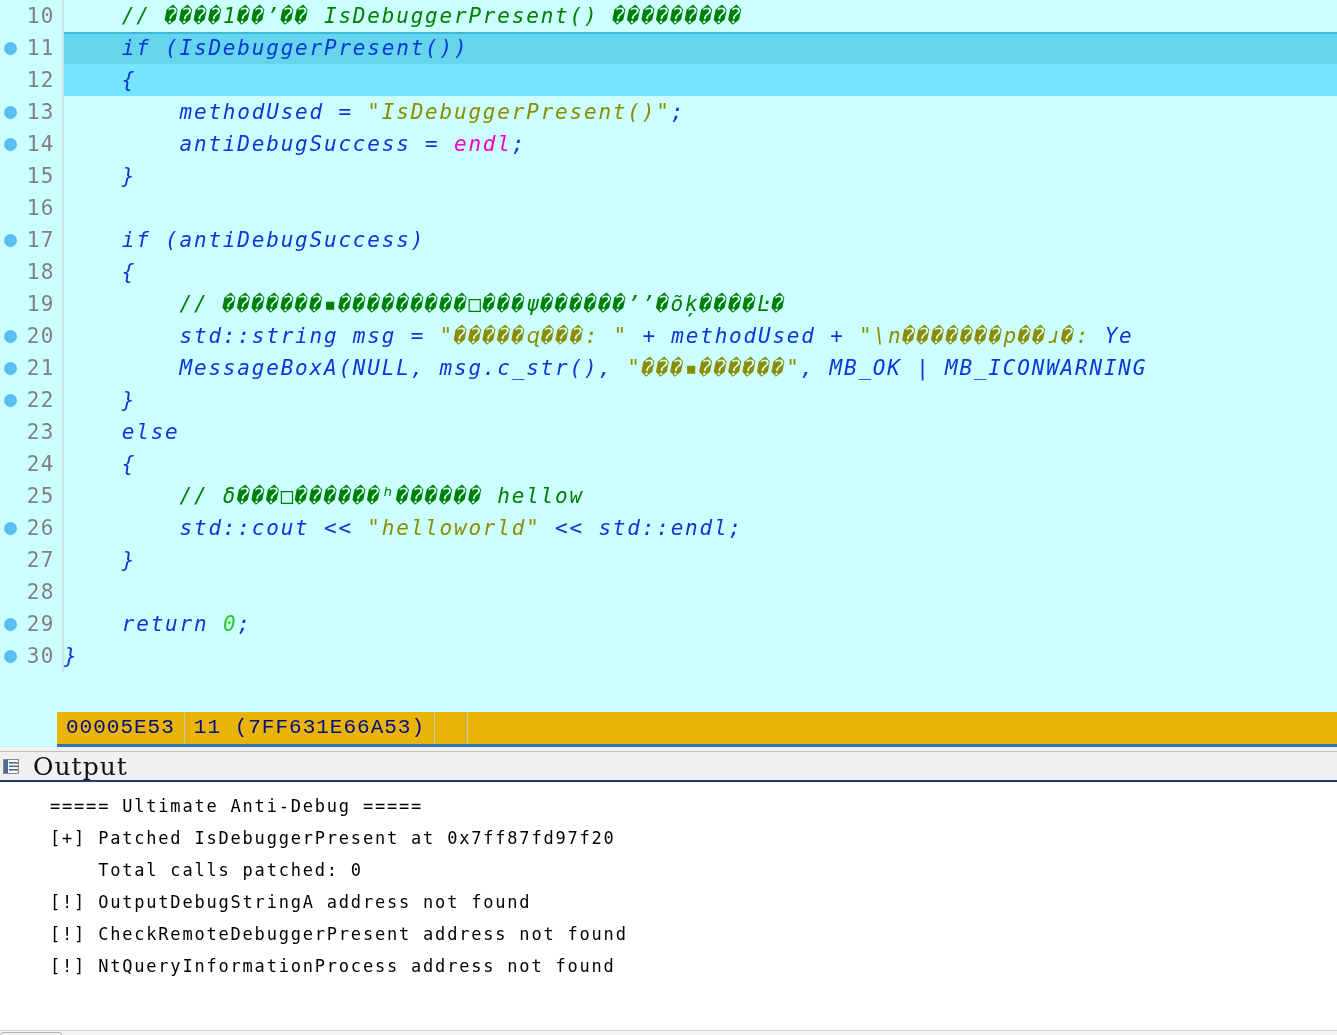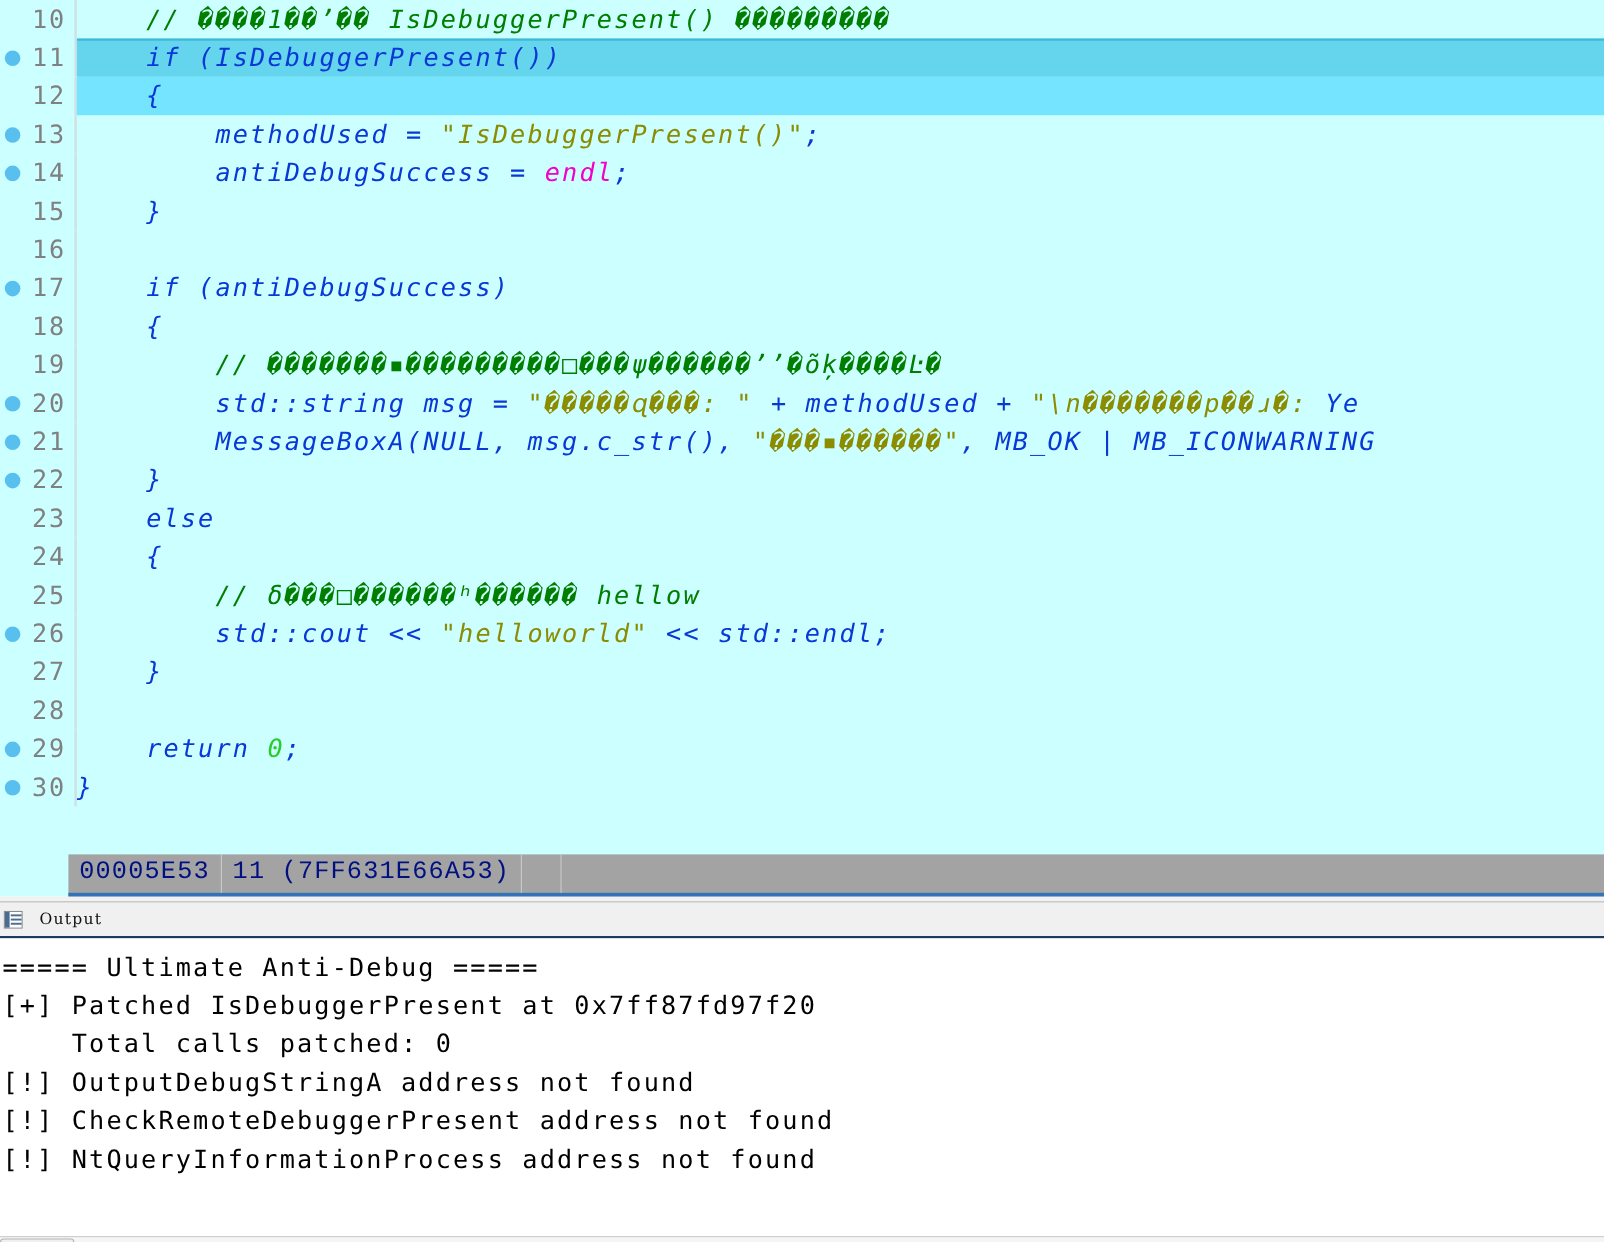--- a/index.html
+++ b/index.html
@@ -32,48 +32,48 @@
   .code-row.hl-current .code-cell{background:var(--hl-current);box-shadow:inset 0 2px 0 rgba(20,150,195,.45);}
   .code-row.hl-next .code-cell{background:var(--hl-next);}
   .seg-code{color:var(--code-blue);}
   .seg-comment{color:var(--comment-green);}
   .seg-string{color:var(--string-olive);}
   .seg-bool{color:var(--bool-magenta);}
   .seg-number{color:var(--number-green);}
   
   .status-row{
     position:absolute;left:57px;right:0;top:712px;height:32px;
-    background:#a3a3a3;border-bottom:3px solid var(--status-border-blue);
+    background:#eab308;border-bottom:3px solid var(--status-border-blue);
     display:flex;align-items:center;
     font-family:"Liberation Mono","DejaVu Sans Mono",monospace;
     font-size:21px;color:var(--status-navy);letter-spacing:1px;
   }
   .status-cell{height:100%;line-height:31px;padding:0 9px;border-right:1px solid #c3c9c9;white-space:pre;}
   .status-cell.c1{flex:0 0 auto;min-width:108px;}
   .status-cell.c2{flex:0 0 auto;min-width:216px;}
   .status-cell.c3{flex:0 0 14px;}
   .status-cell.c4{flex:1;border-right:none;}
   
   .panel-gap{height:4px;background:#F2F2F2;}
   .output-bar{
     height:28px;background:#F0F0F0;
     border-top:1px solid #bfbfbf;border-bottom:2px solid var(--outputbar-border);
     display:flex;align-items:center;padding-left:3px;
   }
   .output-icon{width:16px;height:15px;margin-right:14px;}
   .output-title{
     font-family:"DejaVu Serif","Liberation Serif",serif;
-    font-size:13px;color:#111;letter-spacing:1px;
+    font-size:25px;color:#111;letter-spacing:1px;
   }
   .console{
     height:240px;background:#ffffff;padding:8px 0 0 2px;overflow:hidden;
   }
   .console-line{
     height:32px;line-height:32px;white-space:pre;
-    font-size:21px;letter-spacing:1.8px;color:#000;
+    font-size:17px;letter-spacing:1.8px;color:#000;margin-left:48px;
   }
   
   .hscroll{
     position:relative;height:13px;background:#f5f5f5;border-top:1px solid #cfcfcf;
   }
   .hscroll-thumb{
     position:absolute;left:0;top:1px;width:62px;height:12px;
     background:#f0f0f0;border:1px solid #b3b3b3;border-radius:3px;box-sizing:border-box;
   }
 </style>

